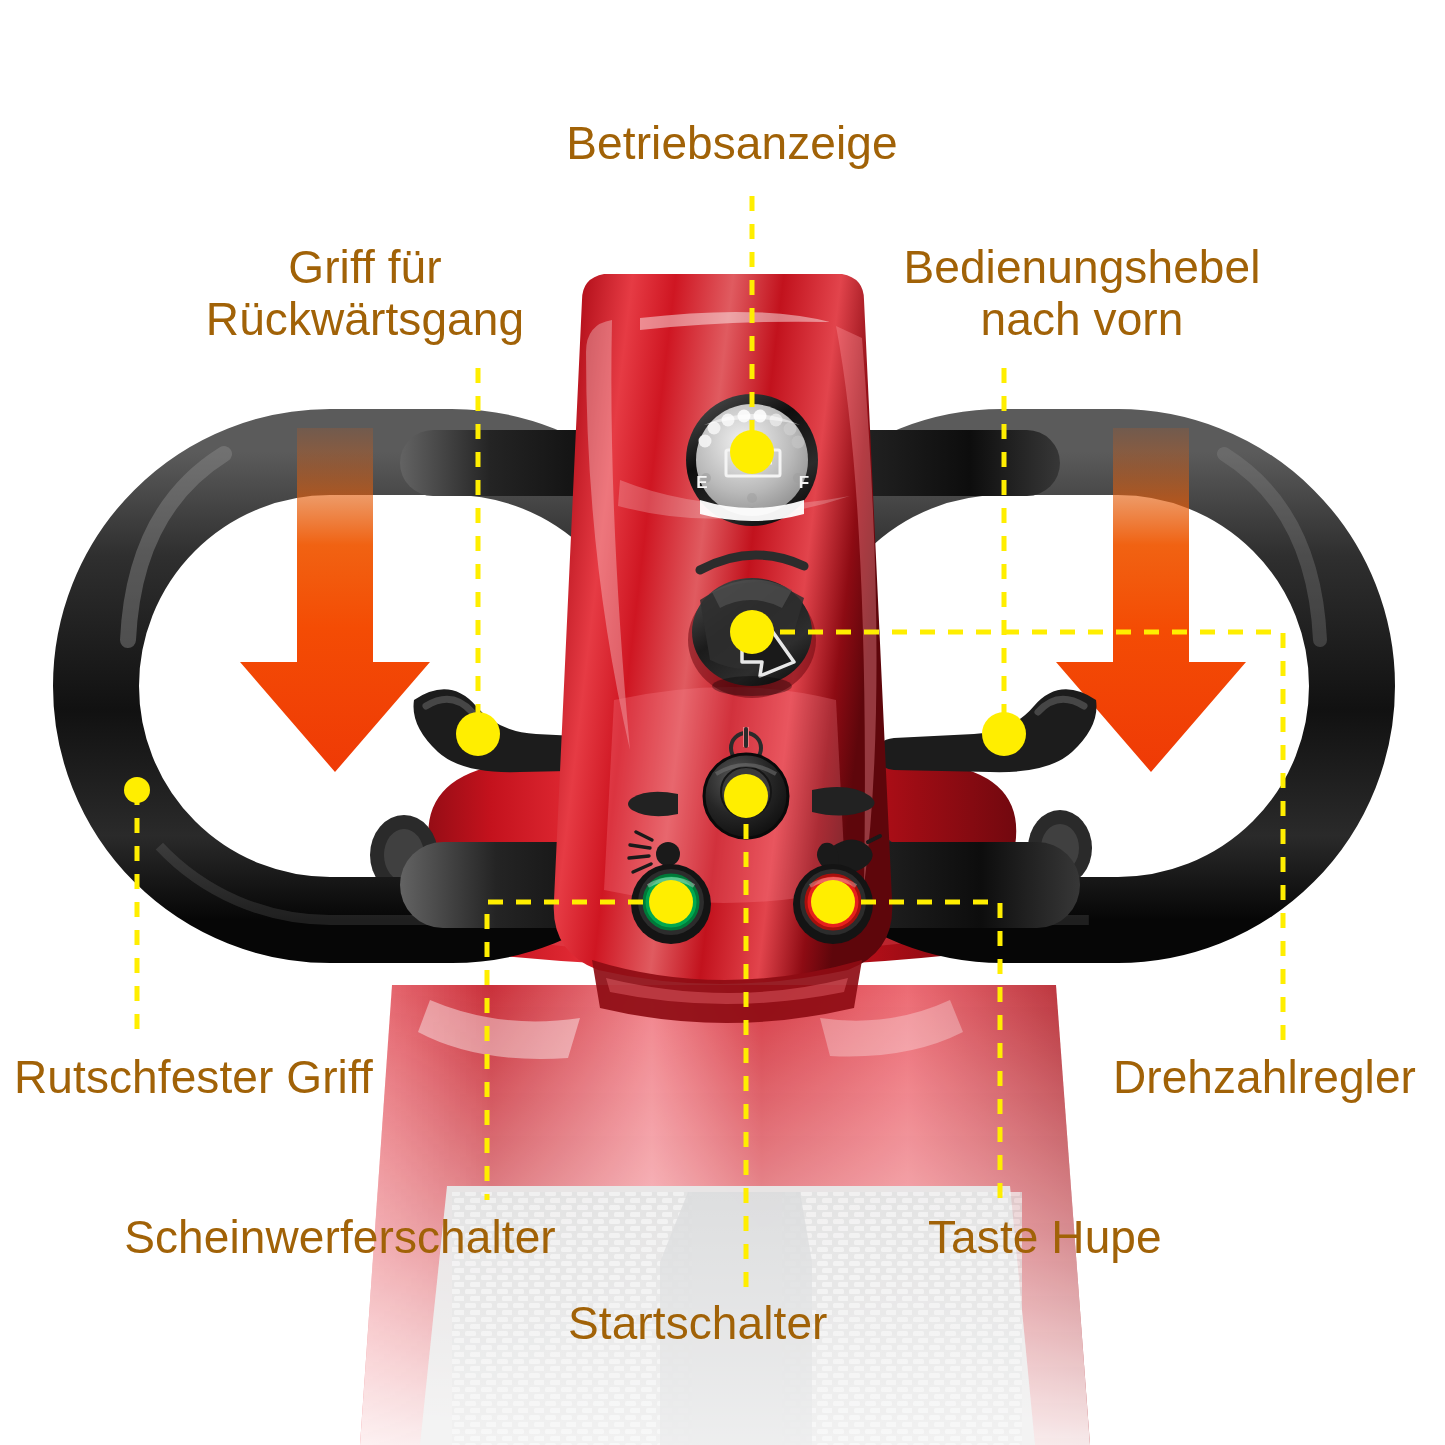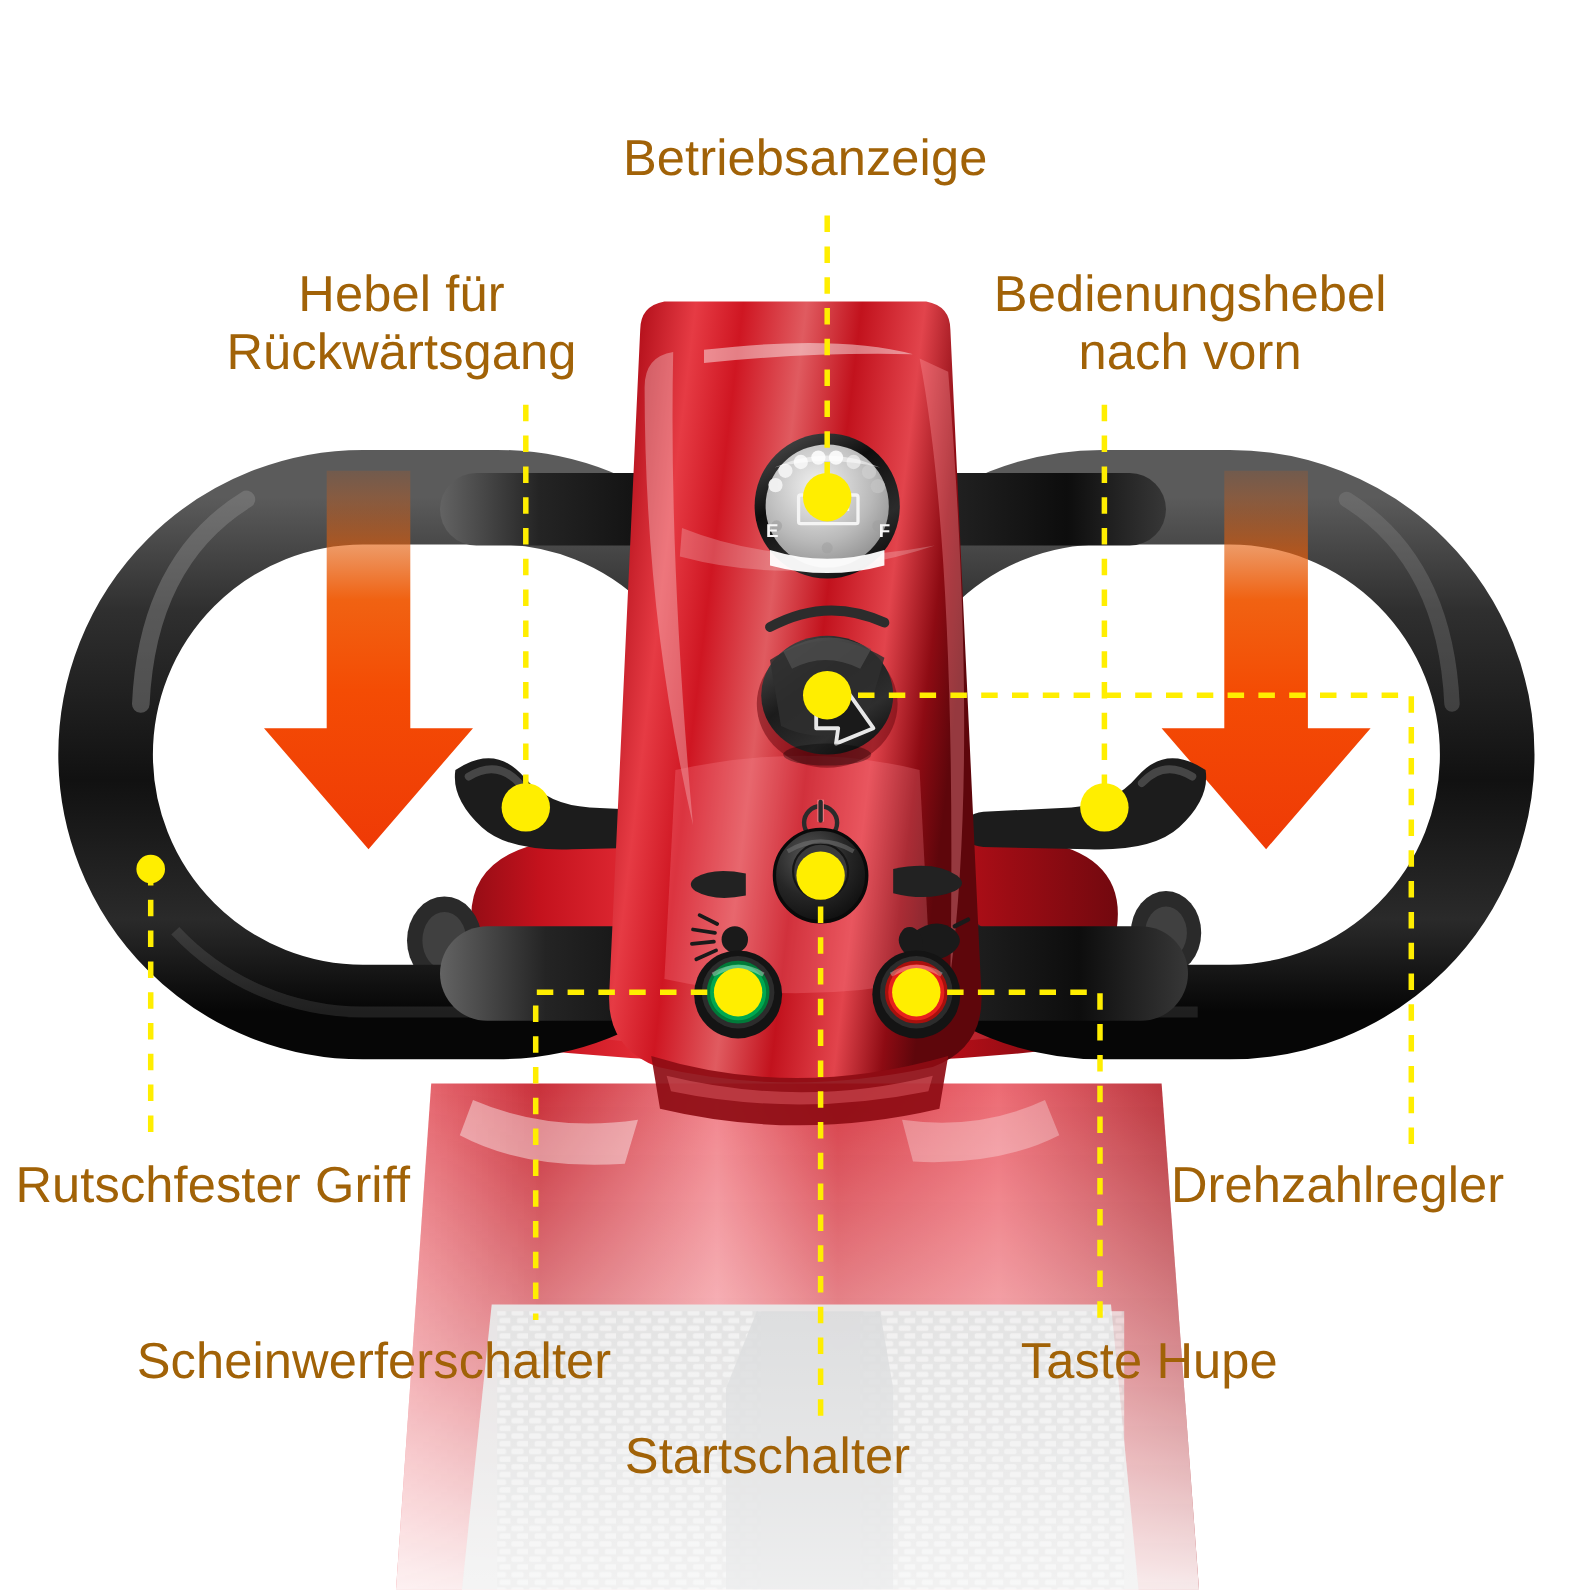--- a/index.html
+++ b/index.html
@@ -12,21 +12,21 @@
   .callout{position:absolute;font-size:46px;line-height:1.12;color:#a16207;
            white-space:pre-line;letter-spacing:.1px;}
   .callout.c-mid{text-align:center;}
   .callout.c-left{text-align:left;}
 
   
   #lbl-betriebsanzeige{left:472px;top:118px;width:520px;}
   #lbl-hebel-rueck{left:150px;top:242px;width:430px;}
   #lbl-bedienungshebel{left:862px;top:242px;width:440px;}
   #lbl-rutschfester{left:14px;top:1052px;width:430px;text-align:left;}
-  #lbl-drehzahlregler{left:1016px;top:1052px;width:400px;text-align:center;}
+  #lbl-drehzahlregler{left:1016px;top:1052px;width:400px;text-align:right;}
   #lbl-scheinwerfer{left:90px;top:1212px;width:500px;text-align:center;}
   #lbl-taste-hupe{left:928px;top:1212px;width:330px;text-align:left;}
   #lbl-startschalter{left:568px;top:1298px;width:330px;text-align:left;}
 </style>
 </head>
 <body>
 
 <div id="stage">
 
   <svg class="layer" viewBox="0 0 1445 1445">
@@ -323,21 +323,21 @@
       <circle cx="137" cy="790" r="13"></circle>
       <circle cx="752" cy="632" r="22"></circle>
       <circle cx="746" cy="796" r="22"></circle>
       <circle cx="671" cy="902" r="22"></circle>
       <circle cx="833" cy="902" r="22"></circle>
     </g>
   </svg>
 
   <div class="callout c-mid" id="lbl-betriebsanzeige">Betriebsanzeige</div>
 
-  <div class="callout c-mid" id="lbl-hebel-rueck">Hebel für
+  <div class="callout c-mid" id="lbl-hebel-rueck">Griff für
 Rückwärtsgang</div>
 
   <div class="callout c-mid" id="lbl-bedienungshebel">Bedienungshebel
 nach vorn</div>
 
   <div class="callout c-left" id="lbl-rutschfester">Rutschfester Griff</div>
 
   <div class="callout c-left" id="lbl-drehzahlregler">Drehzahlregler</div>
 
   <div class="callout c-left" id="lbl-scheinwerfer">Scheinwerferschalter</div>

